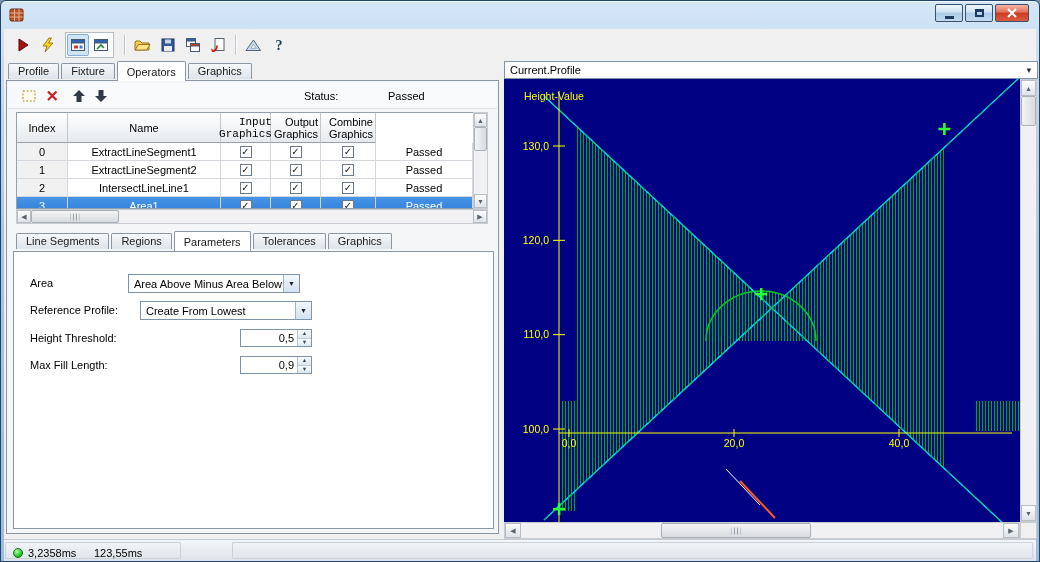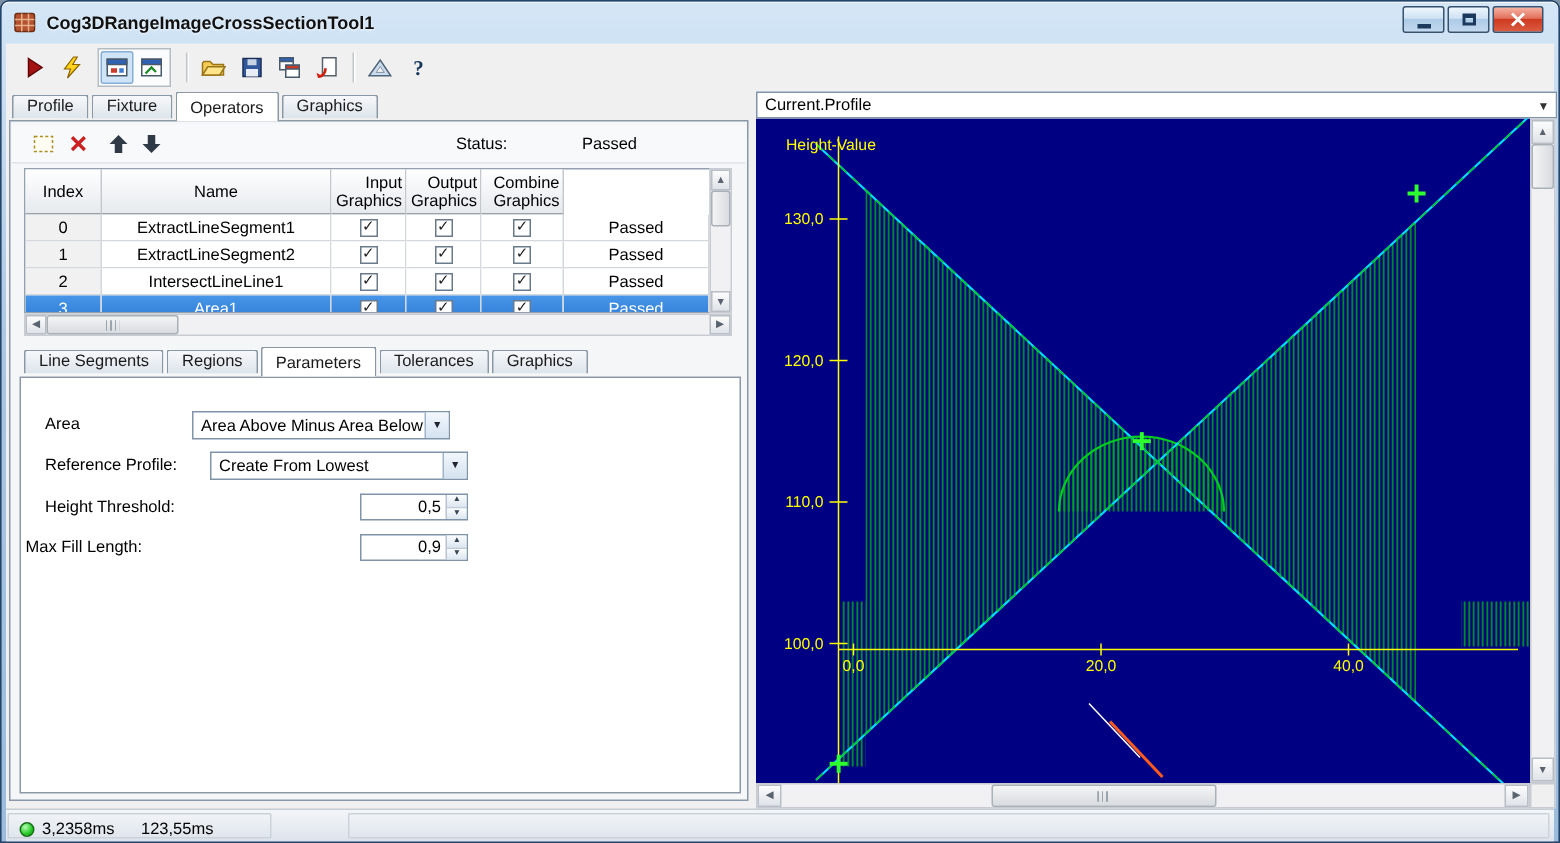--- a/index.html
+++ b/index.html
@@ -88,21 +88,20 @@
 </head>
 <body>
 
 <div class="window">
 
   <div class="titlebar">
     <svg width="16" height="16">
       <rect x="1" y="2" width="13" height="12" rx="1.5" fill="#b5512e" stroke="#6e2c12"></rect>
       <path d="M1 6 H14 M1 10 H14 M5.5 2 V14 M10 2 V14" stroke="#f0c8a0" stroke-width="1" opacity=".8"></path>
     </svg>
-    <span class="title-text">Cog3DRangeImageCrossSectionTool1</span>
     <div class="winbtns">
       <div class="winbtn min">
           <span class="glyph-min"></span>
         </div>
       <div class="winbtn max">
           <span class="glyph-max"></span>
         </div>
       <div class="winbtn close">
         <svg width="10" height="10">
             <path d="M1 1 L9 9 M9 1 L1 9" stroke="#fff" stroke-width="2"></path>
@@ -215,21 +214,21 @@
           </svg>
       </div>
       <span class="status-label">Status:</span>
       <span class="status-value">Passed</span>
     </div>
 
     <div class="grid">
       <div class="ghead">
           <div class="gh" style="width: 51px;">Index</div>
           <div class="gh" style="width: 153px;">Name</div>
-          <div class="gh" style="width: 50px;">Input Graphics</div>
+          <div class="gh" style="width: 50px; font-family: Liberation Mono, monospace;">Input Graphics</div>
           <div class="gh" style="width: 50px;">Output Graphics</div>
           <div class="gh" style="width: 55px;">Combine Graphics</div>
         </div>
       <div class="gbody">
           <div class="grow">
             <div class="gc idx" style="width: 51px;">0</div>
             <div class="gc" style="width: 153px;">ExtractLineSegment1</div>
             <div class="gc cb" style="width: 50px;">
               <span class="chk">✓</span>
             </div>
@@ -325,21 +324,21 @@
 
       <span class="plabel" style="left:16px;top:77px">Height Threshold:</span>
       <div class="spin" style="left:226px;top:77px;width:72px;height:18px">
         <span class="val">0,5</span>
         <span class="btns">
             <span class="sp">▲</span>
             <span class="sp">▼</span>
           </span>
       </div>
 
-      <span class="plabel" style="left:3px;top:104px">Max Fill Length:</span>
+      <span class="plabel" style="left:16px;top:104px">Max Fill Length:</span>
       <div class="spin" style="left:226px;top:104px;width:72px;height:18px">
         <span class="val">0,9</span>
         <span class="btns">
             <span class="sp">▲</span>
             <span class="sp">▼</span>
           </span>
       </div>
     </div>
   </div>
 

